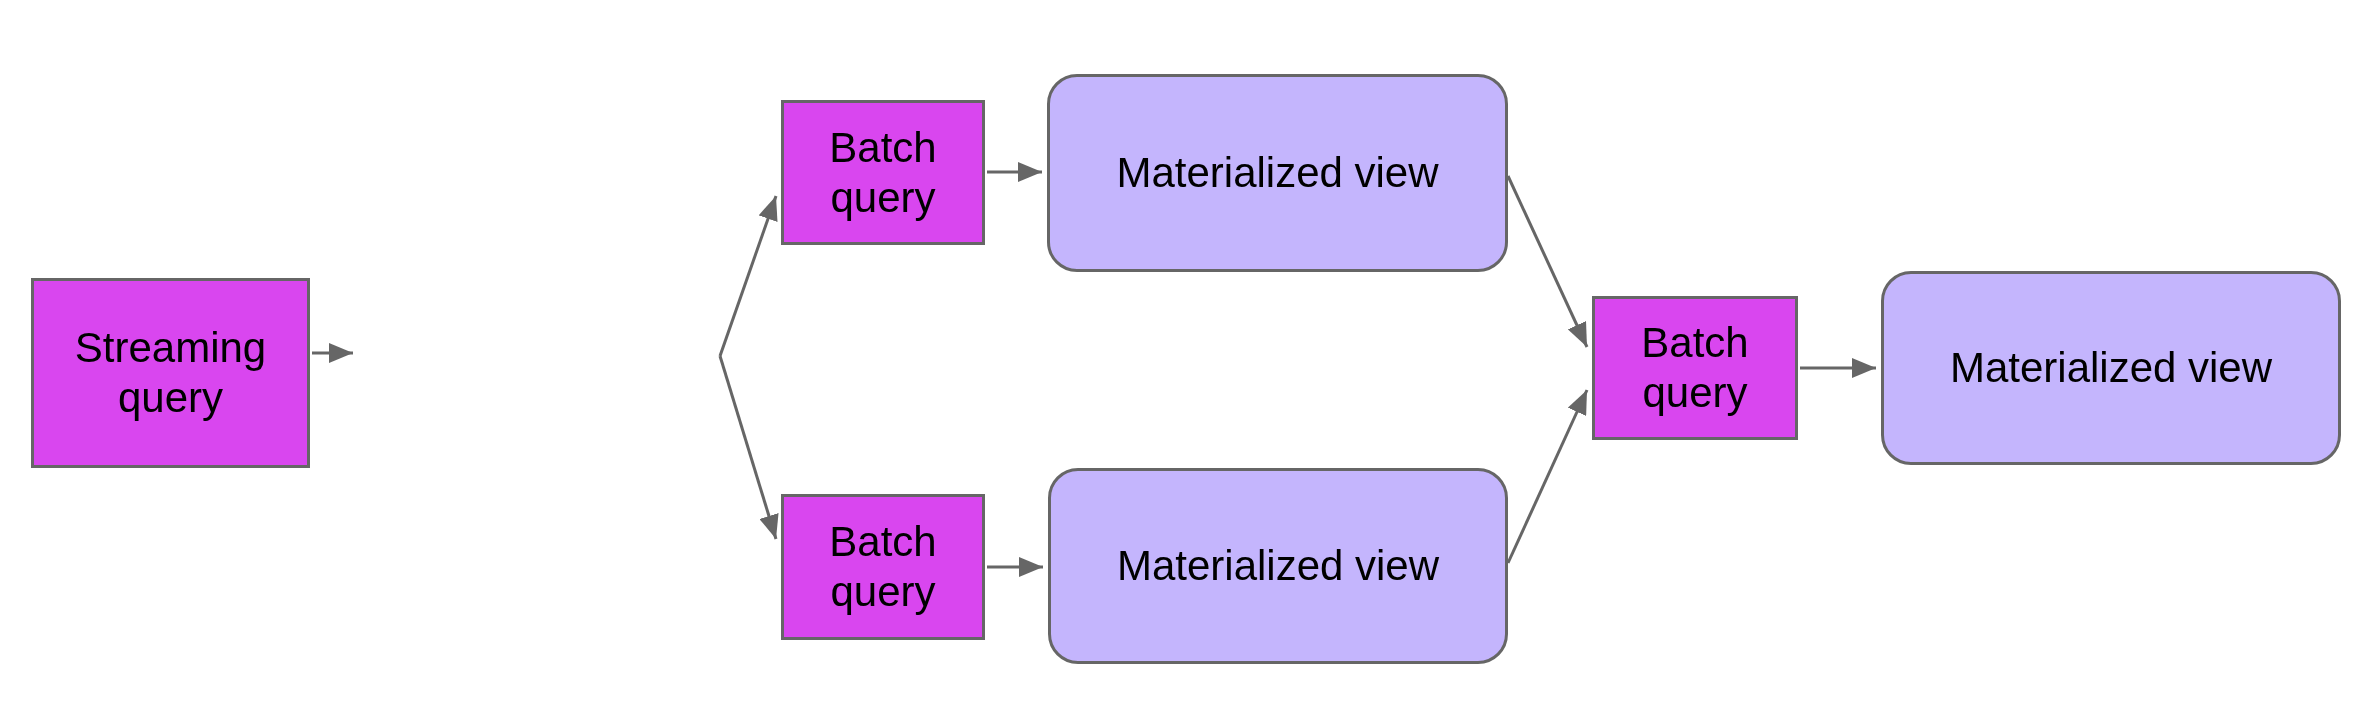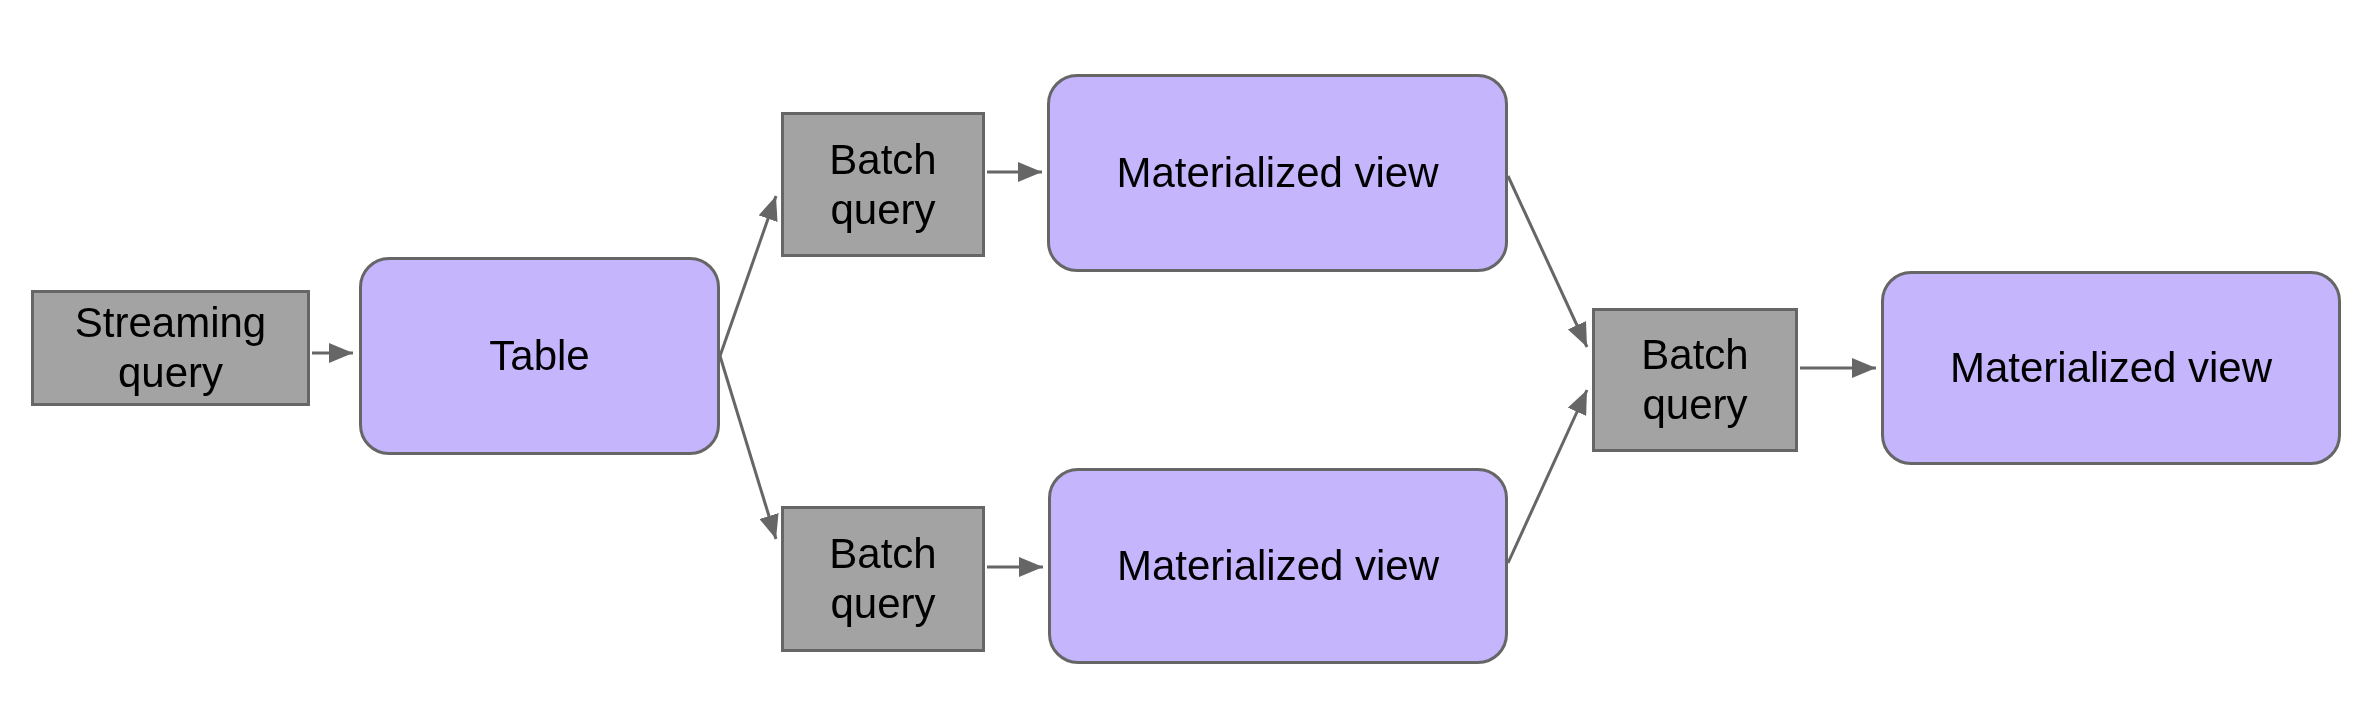--- a/index.html
+++ b/index.html
@@ -22,21 +22,21 @@
     box-sizing: border-box;
     border: 3px solid #666666;
     display: flex;
     align-items: center;
     justify-content: center;
     text-align: center;
     color: #000000;
     font-size: 42px;
     line-height: 1.19;
   }
-  .node.yellow { background: #a3a3a3; border-radius: 0; margin-top: 12px; }
+  .node.yellow { background: #d946ef; border-radius: 0; }
   .node.green  { background: #c4b5fd; border-radius: 30px; }
   .node span { display: block; padding: 0 18px; }
 </style>
 </head>
 <body>
 
 <div class="canvas">
 
   <svg class="edges" viewBox="0 0 2370 720" xmlns="http://www.w3.org/2000/svg">
     <defs>
@@ -47,27 +47,24 @@
     <line x1="312" y1="353" x2="353" y2="353" stroke="#666666" stroke-width="3" marker-end="url(#arrow)"></line>
     <line x1="720" y1="356" x2="776" y2="196" stroke="#666666" stroke-width="3" marker-end="url(#arrow)"></line>
     <line x1="720" y1="356" x2="776" y2="539" stroke="#666666" stroke-width="3" marker-end="url(#arrow)"></line>
     <line x1="987" y1="172" x2="1042" y2="172" stroke="#666666" stroke-width="3" marker-end="url(#arrow)"></line>
     <line x1="987" y1="567" x2="1043" y2="567" stroke="#666666" stroke-width="3" marker-end="url(#arrow)"></line>
     <line x1="1508" y1="176" x2="1587" y2="347" stroke="#666666" stroke-width="3" marker-end="url(#arrow)"></line>
     <line x1="1508" y1="563" x2="1587" y2="390" stroke="#666666" stroke-width="3" marker-end="url(#arrow)"></line>
     <line x1="1800" y1="368" x2="1876" y2="368" stroke="#666666" stroke-width="3" marker-end="url(#arrow)"></line>
   </svg>
 
-  <div class="node yellow" style="left:31px;   top:278px; width:279px; height:116px;">
+  <div class="node yellow" style="left:31px;   top:278px; width:279px; height:190px;">
     <span>Streaming query</span>
   </div>
 
-  <div class="node green" style="left:359px;  top:257px; width:361px; height:198px;">
-    <span>Table</span>
-  </div>
 
   <div class="node yellow" style="left:781px;  top:100px; width:204px; height:145px;">
     <span>Batch query</span>
   </div>
 
   <div class="node green" style="left:1047px; top:74px;  width:461px; height:198px;">
     <span>Materialized view</span>
   </div>
 
   <div class="node yellow" style="left:781px;  top:494px; width:204px; height:146px;">

